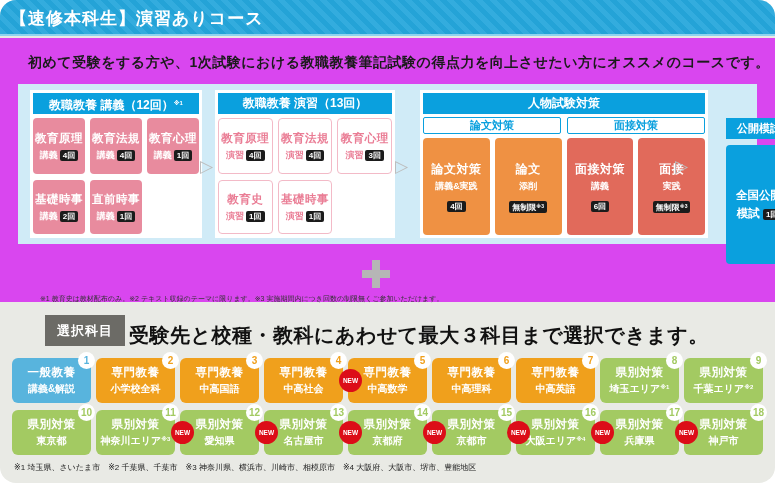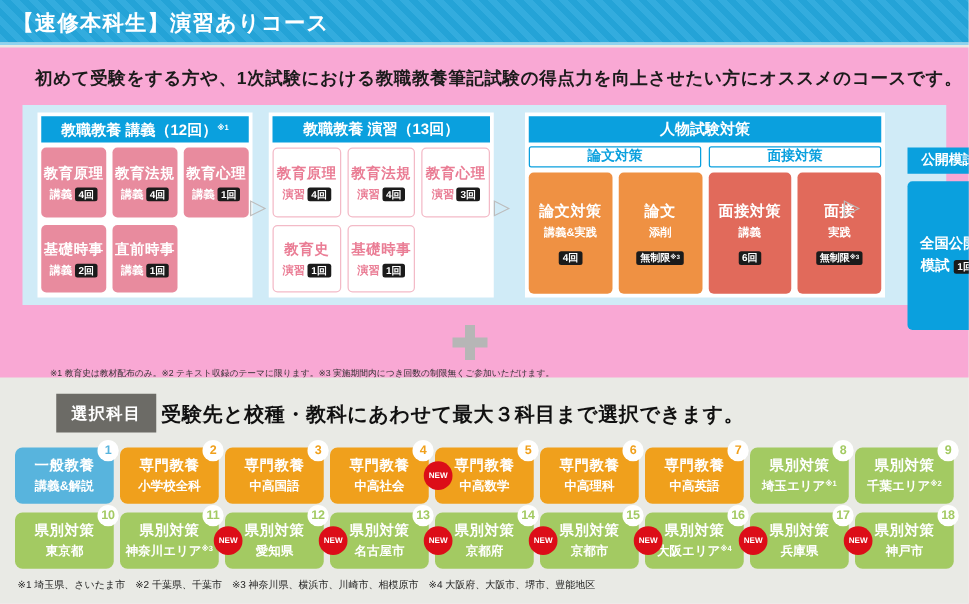--- a/index.html
+++ b/index.html
@@ -1,26 +1,26 @@
 <!DOCTYPE html>
 <html><head>
 <meta charset="utf-8">
 <style>
   * { margin:0; padding:0; box-sizing:border-box; }
   body { font-family:"Liberation Sans","DejaVu Sans",sans-serif; }
-  #page { position:relative; width:775px; height:483px; background:#e9eae5; overflow:hidden; }
+  #page { position:relative; width:775px; height:483px; background:#e9eae5; overflow:hidden;border-radius:16px; }
 
   
   .top-bar { position:absolute; left:0; top:0; width:775px; height:36px;
     background:repeating-linear-gradient(45deg,#33acde 0 5px,#24a3d7 5px 10px);
     border-bottom:2px solid #8fd3ef; }
   .top-bar-title { position:absolute; left:10px; top:7px; color:#fff; font-size:17px; font-weight:bold; letter-spacing:1px; }
 
   
-  .white-area { position:absolute; left:0; top:38px; width:775px; height:264px; background:#f9a8d4; }
+  .white-area { position:absolute; left:0; top:38px; width:775px; height:264px; background:#d946ef; }
   .intro-text { position:absolute; left:28px; top:16px; font-size:14px; font-weight:bold; color:#1b1b1b; letter-spacing:0.5px; }
 
   
   .flow-panel { position:absolute; left:18px; top:46px; width:739px; height:160px; background:#d0ebf7; }
 
   .flow-box { position:absolute; top:6px; background:#fff; padding:3px; }
   .flow-head { background:#0aa0de; color:#fff; font-weight:bold; font-size:12px; text-align:center; height:21px; line-height:21px; }
   .tiny-note2 { font-size:6px; vertical-align:4px; }
 
   .box-lecture { left:12px; width:172px; height:148px; }
@@ -58,21 +58,21 @@
   .flow-footnote { position:absolute; left:22px; top:210px; font-size:7px; color:#333; }
 
   
   .plus-icon { position:absolute; left:362px; top:222px; width:28px; height:28px; }
   .plus-icon::before { content:""; position:absolute; left:0; top:10px; width:28px; height:8px; background:#b6b6b6; }
   .plus-icon::after { content:""; position:absolute; left:10px; top:0; width:8px; height:28px; background:#b6b6b6; }
 
   
   .sel-label { position:absolute; left:45px; top:315px; width:80px; height:31px; background:#6c6b66; color:#fff;
     font-size:13px; font-weight:bold; display:flex; align-items:center; justify-content:center; letter-spacing:1px; }
-  .sel-headline { position:absolute; left:129px; top:322px; font-size:16px; font-weight:bold; color:#111; letter-spacing:0.5px; }
+  .sel-headline { position:absolute; left:129px; top:322px; font-size:20px; font-weight:bold; color:#111; letter-spacing:0.5px; }
 
   .sel-row { position:absolute; left:12px; width:752px; display:flex; gap:5px; }
   .sel-row-1 { top:358px; } .sel-row-2 { top:410px; }
   .sel-item { position:relative; width:79px; height:45px; border-radius:6px; color:#fff; display:flex;
     flex-direction:column; align-items:center; justify-content:center; }
   .sel-blue { background:#58b4dd; } .sel-orange { background:#f0a01c; } .sel-green { background:#a3ca62; }
   .sel-l1 { font-size:11.5px; font-weight:bold; letter-spacing:0.5px; }
   .sel-l2 { font-size:10px; font-weight:bold; margin-top:2px; white-space:nowrap; }
   .sel-l2 sup { font-size:6px; vertical-align:3px; }
 

